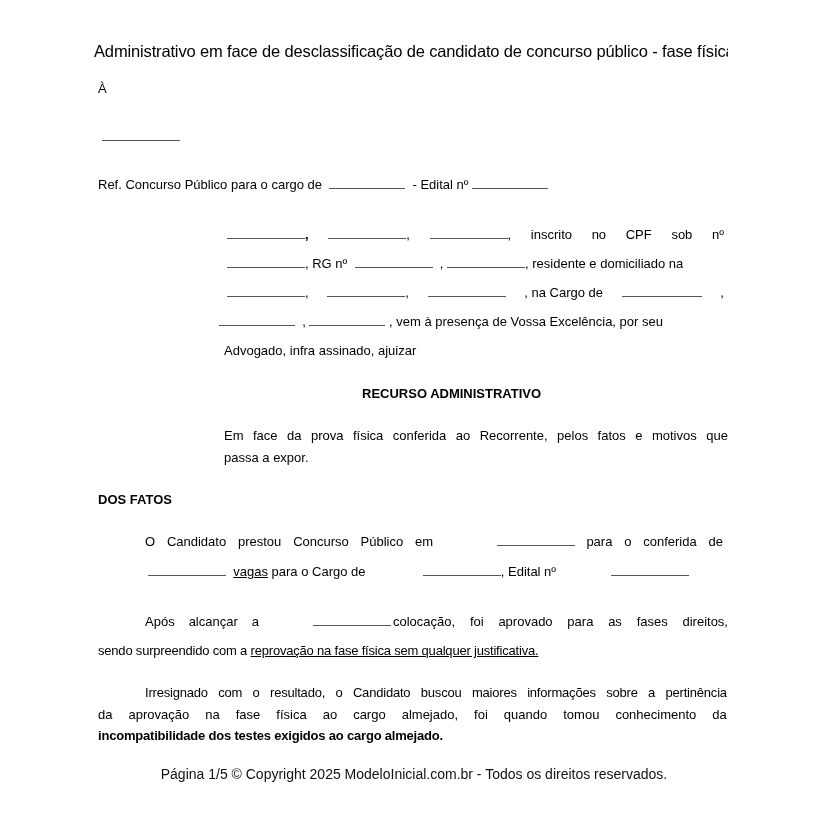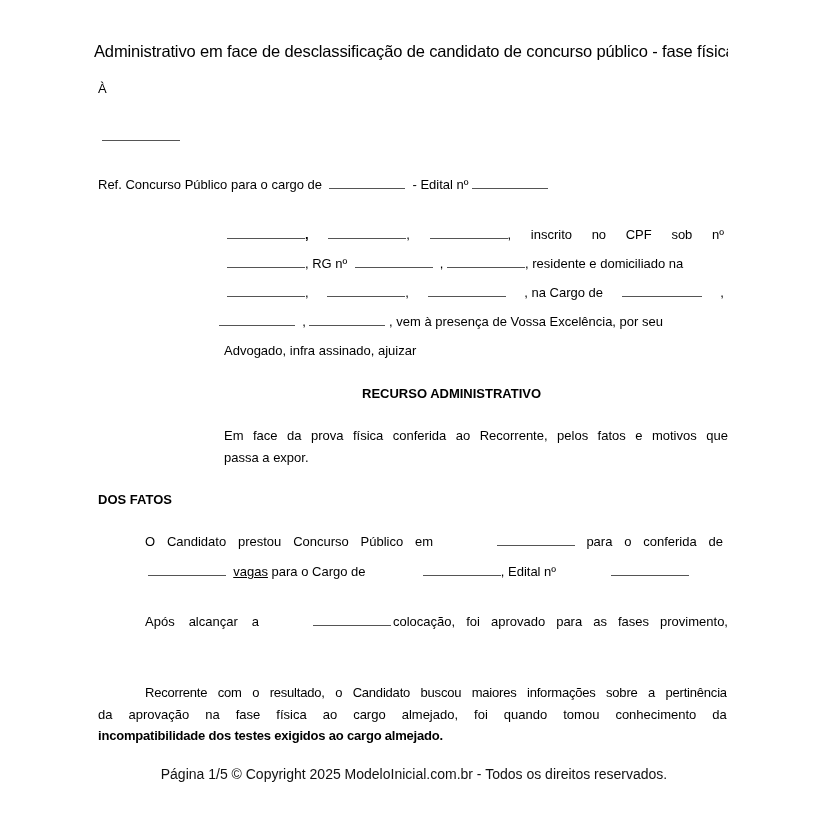--- a/index.html
+++ b/index.html
@@ -161,26 +161,30 @@
     </span>
     <span style="display:inline-block; width:54px;"></span>
     <span class="blank b80"></span>
     <span style="flex:1; display:flex; justify-content:space-between; padding-left:2px;text-align:center;">
       <span>colocação,</span>
       <span>foi</span>
       <span>aprovado</span>
       <span>para</span>
       <span>as</span>
       <span>fases</span>
-      <span>provimento,</span>
+      <span>direitos,</span>
     </span>
   </div>
+  <div class="abs t13" style="left:98px; top:643px; letter-spacing:-0.2px;">
+    <span>sendo surpreendido com a</span>
+    <span class="uline">reprovação na fase física sem qualquer justificativa.</span>
+  </div>
 
   <div class="abs justify-line" style="left:145px; top:685px; width:582px; letter-spacing:-0.2px;">
-    <span>Recorrente</span>
+    <span>Irresignado</span>
     <span>com</span>
     <span>o</span>
     <span>resultado,</span>
     <span>o</span>
     <span>Candidato</span>
     <span>buscou</span>
     <span>maiores</span>
     <span>informações</span>
     <span>sobre</span>
     <span>a</span>

